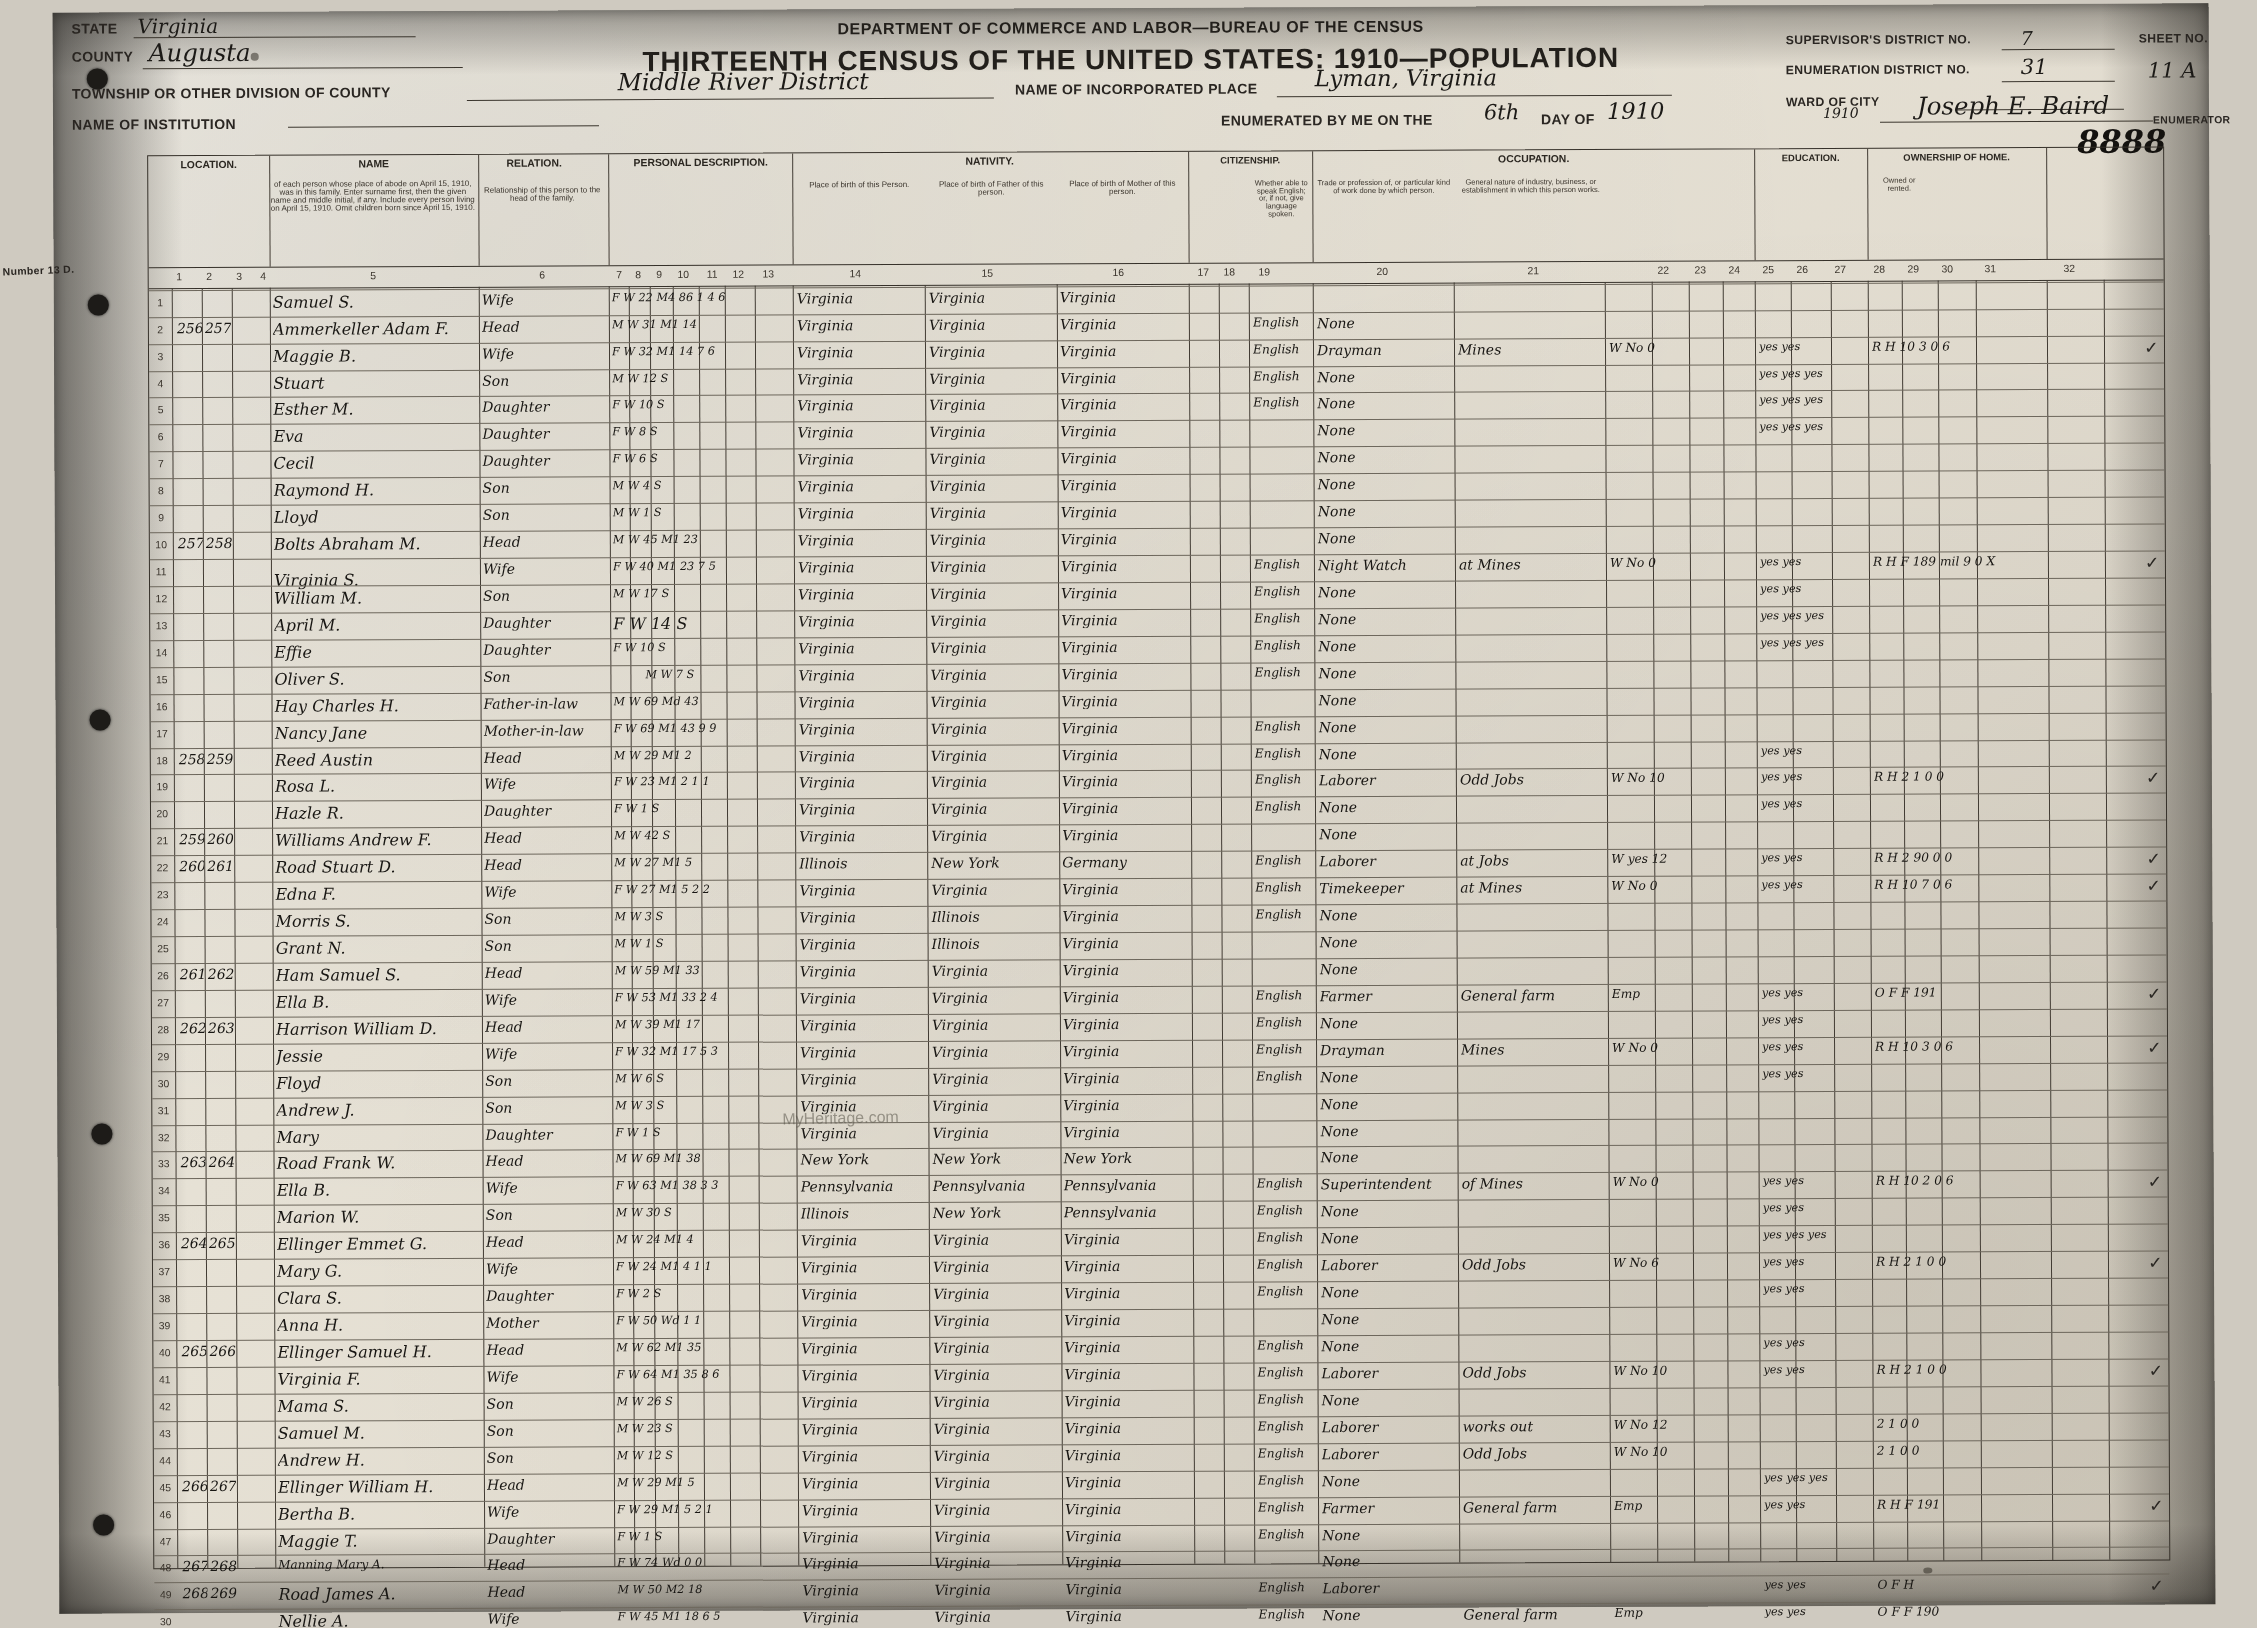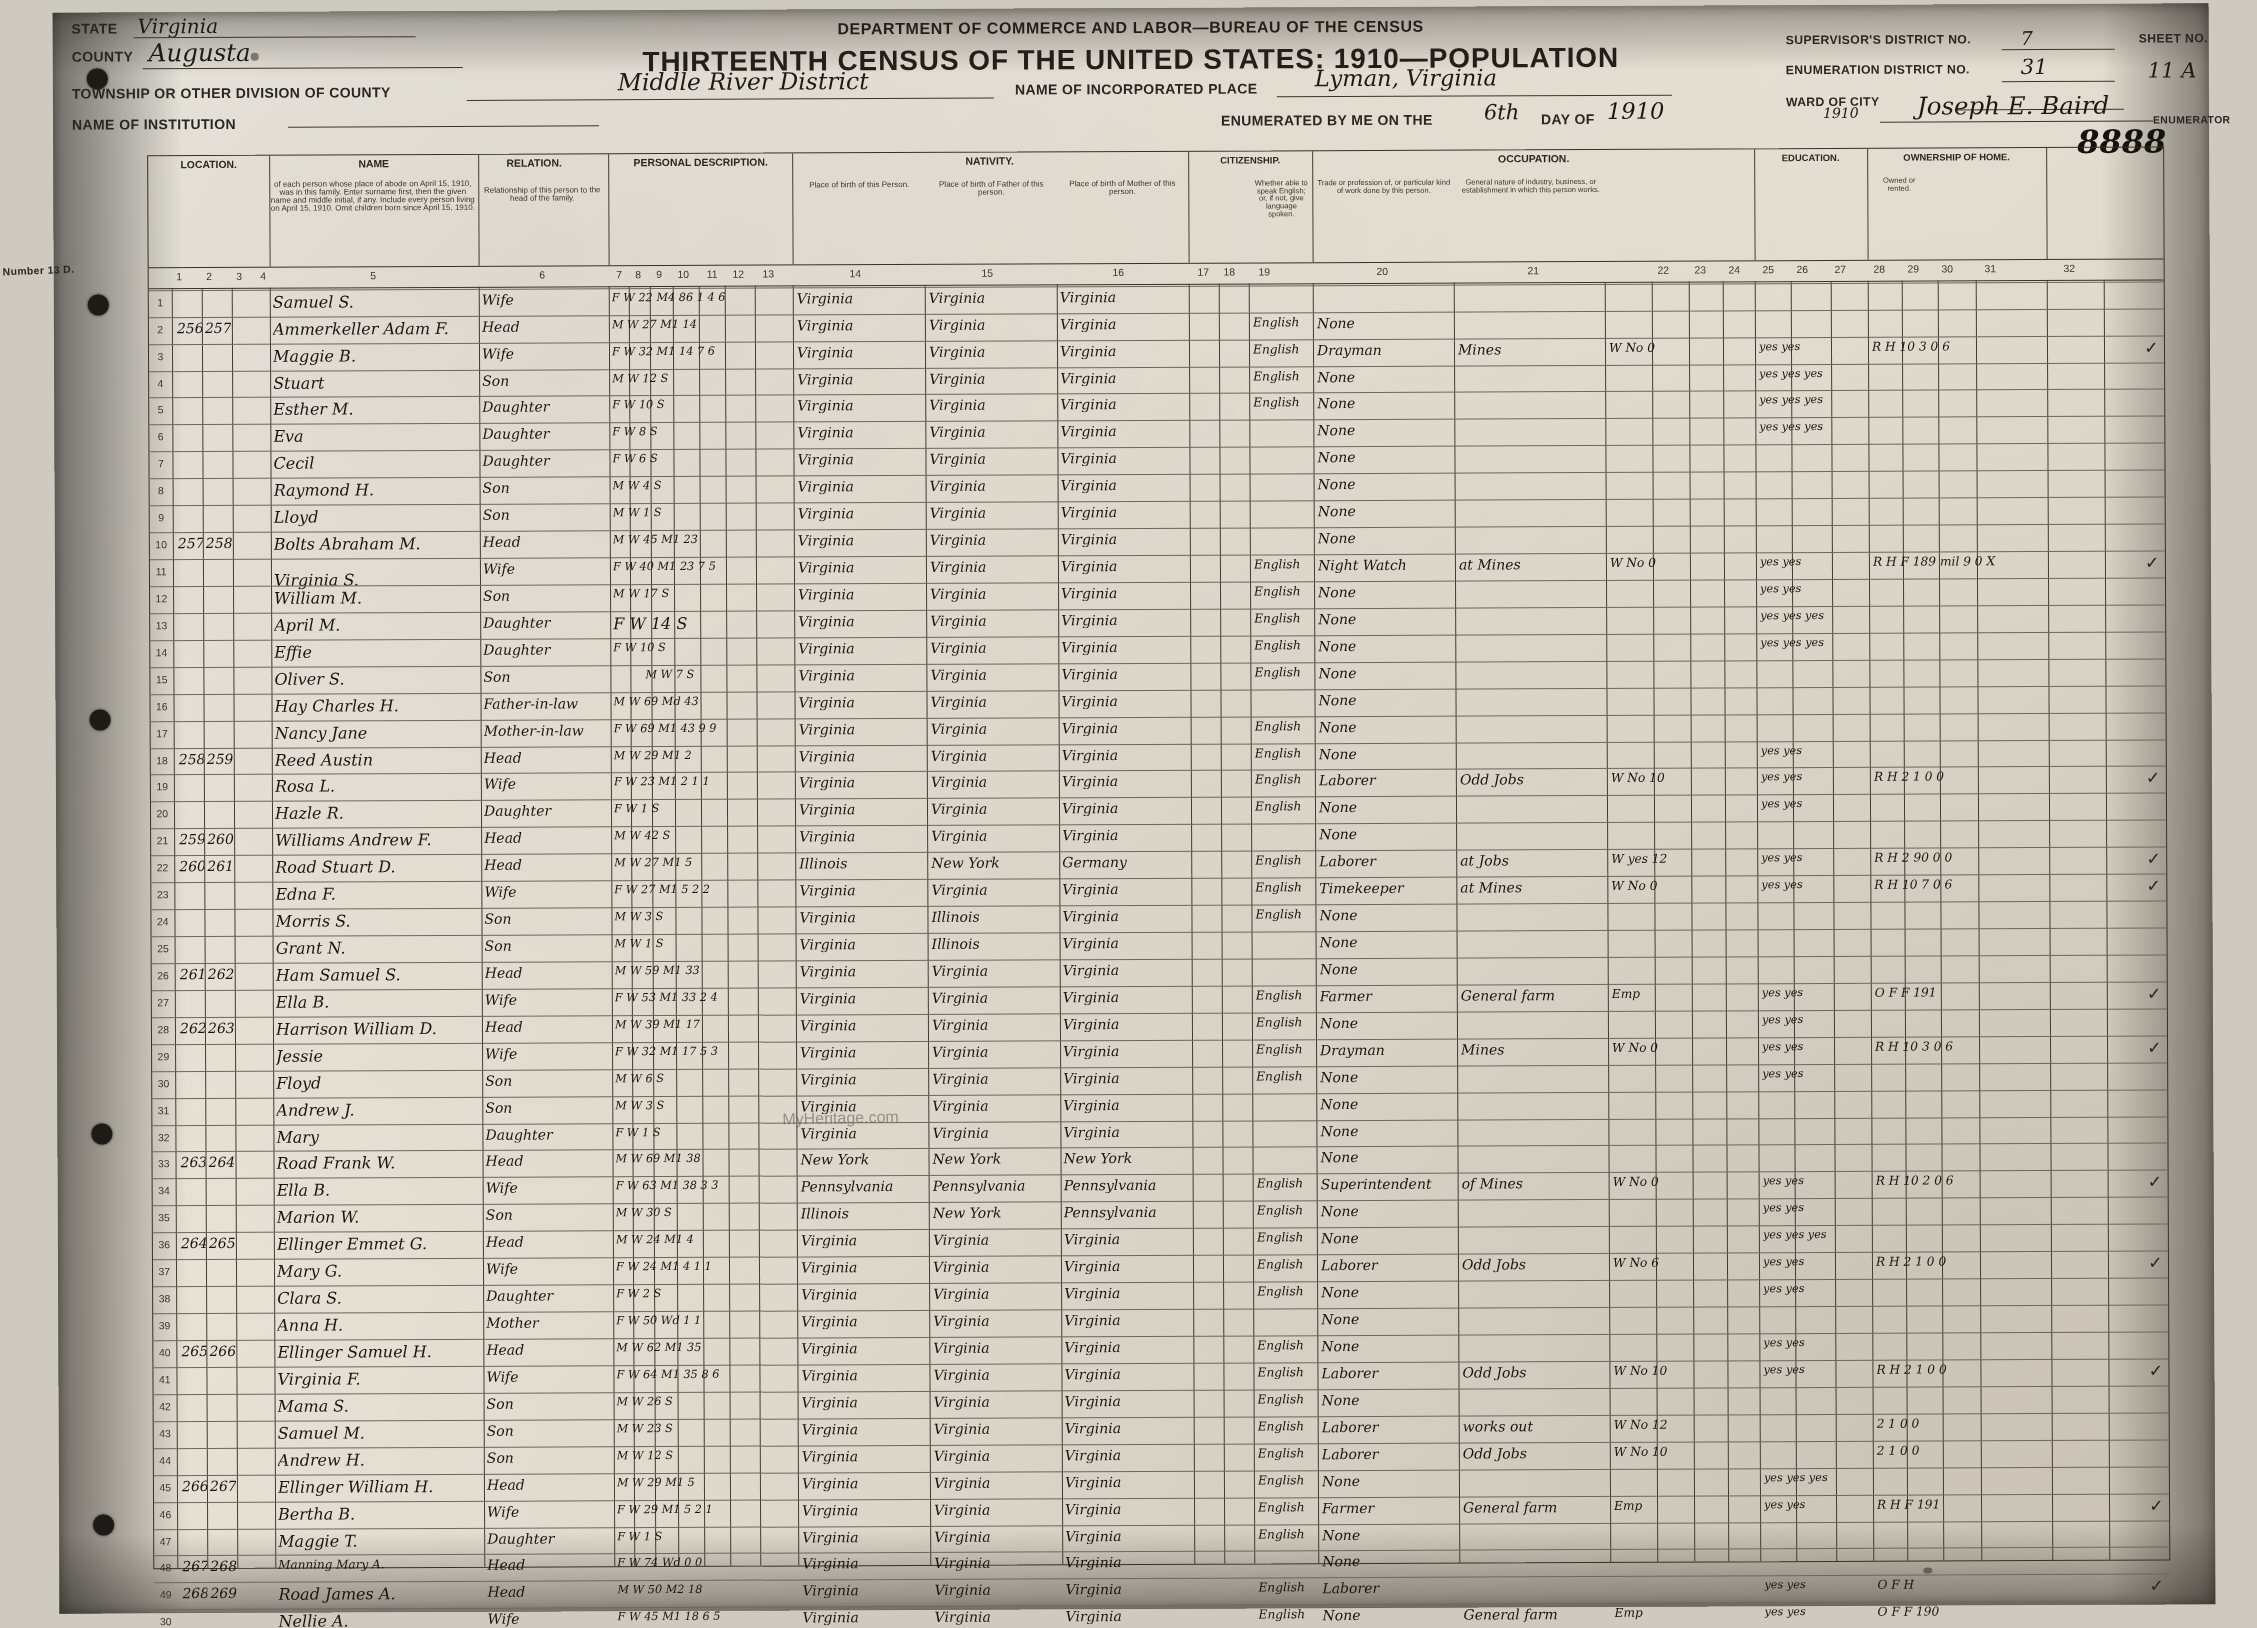--- a/index.html
+++ b/index.html
@@ -148,21 +148,21 @@
         <div class="chead" style="left:1164px;top:3.8px;width:443px;font-size:10.4px;">OCCUPATION.</div>
         <div class="chead" style="left:1606px;top:3.8px;width:113px;font-size:9.4px;">EDUCATION.</div>
         <div class="chead" style="left:1719px;top:3.8px;width:179px;font-size:9.4px;">OWNERSHIP OF HOME.</div>
 
         <div class="csub" style="left:122px;top:24.5px;width:205px;font-size:8px;">of each person whose place of abode on April 15, 1910, was in this family. Enter surname first, then the given name and middle initial, if any. Include every person living on April 15, 1910. Omit children born since April 15, 1910.</div>
         <div class="csub" style="left:331px;top:32px;width:126px;font-size:8px;">Relationship of this person to the head of the family.</div>
         <div class="csub" style="left:646px;top:28px;width:130px;font-size:8px;">Place of birth of this Person.</div>
         <div class="csub" style="left:778px;top:28px;width:130px;font-size:8px;">Place of birth of Father of this person.</div>
         <div class="csub" style="left:910px;top:28px;width:128px;font-size:8px;">Place of birth of Mother of this person.</div>
         <div class="csub" style="left:1104px;top:28px;width:58px;font-size:7.5px;">Whether able to speak English; or, if not, give language spoken.</div>
-        <div class="csub" style="left:1166px;top:28px;width:139px;font-size:7.5px;">Trade or profession of, or particular kind of work done by this person.</div>
+        <div class="csub" style="left:1166px;top:28px;width:139px;font-size:7.5px;">Trade or profession of, or particular kind of work done by which person.</div>
         <div class="csub" style="left:1307px;top:28px;width:151px;font-size:7.5px;">General nature of industry, business, or establishment in which this person works.</div>
         <div class="csub" style="left:1723px;top:28px;width:56px;font-size:7.5px;">Owned or rented.</div>
 
         <div class="vline" style="left:121px;"></div>
           <div class="vline" style="left:330px;"></div>
         <div class="vline" style="left:460px;"></div>
           <div class="vline" style="left:644px;"></div>
         <div class="vline" style="left:1040px;"></div>
           <div class="vline" style="left:1164px;"></div>
         <div class="vline" style="left:1606px;"></div>
@@ -260,21 +260,21 @@
             <div class="cell ink " style="left: 1610px; width: 105px; top: 2.8px; font-size: 11.3px;"></div>
             <div class="cell ink " style="left: 1723px; width: 226px; top: 2.8px; font-size: 12.2px;"></div>
           </div>
           <div class="row" style="top: 161px;">
             <div class="rowline" style="top: 0px;"></div>
             <div class="lineno" style="left: 0px; top: 6.6px;">2</div>
             <div class="cell ink " style="left: 28px; width: 24.5px; top: 2.8px; font-size: 14px; text-align: center;">256</div>
             <div class="cell ink " style="left: 56px; width: 26px; top: 2.8px; font-size: 14px; text-align: center;">257</div>
             <div class="cell ink " style="left: 124px; width: 203px; top: 2.8px; font-size: 16px;">Ammerkeller Adam F.</div>
             <div class="cell ink " style="left: 333px; width: 122px; top: 2.8px; font-size: 14px;">Head</div>
-            <div class="cell ink " style="left: 463px; width: 179px; top: 2.8px; font-size: 11.3px;">M W 27 M1 14</div>
+            <div class="cell ink " style="left: 463px; width: 179px; top: 2.8px; font-size: 11.3px;">M W 31 M1 14</div>
             <div class="cell ink " style="left: 648px; width: 126px; top: 2.8px; font-size: 14px;">Virginia</div>
             <div class="cell ink " style="left: 780px; width: 126px; top: 2.8px; font-size: 14px;">Virginia</div>
             <div class="cell ink " style="left: 911px; width: 126px; top: 2.8px; font-size: 14px;">Virginia</div>
             <div class="cell ink " style="left: 1104px; width: 58px; top: 2.8px; font-size: 12.2px;">English</div>
             <div class="cell ink " style="left: 1168px; width: 136px; top: 2.8px; font-size: 14px;">None</div>
             <div class="cell ink " style="left: 1309px; width: 145px; top: 2.8px; font-size: 14px;"></div>
             <div class="cell ink " style="left: 1460px; width: 141px; top: 2.8px; font-size: 12.2px;"></div>
             <div class="cell ink " style="left: 1610px; width: 105px; top: 2.8px; font-size: 11.3px;"></div>
             <div class="cell ink " style="left: 1723px; width: 226px; top: 2.8px; font-size: 12.2px;"></div>
           </div>

